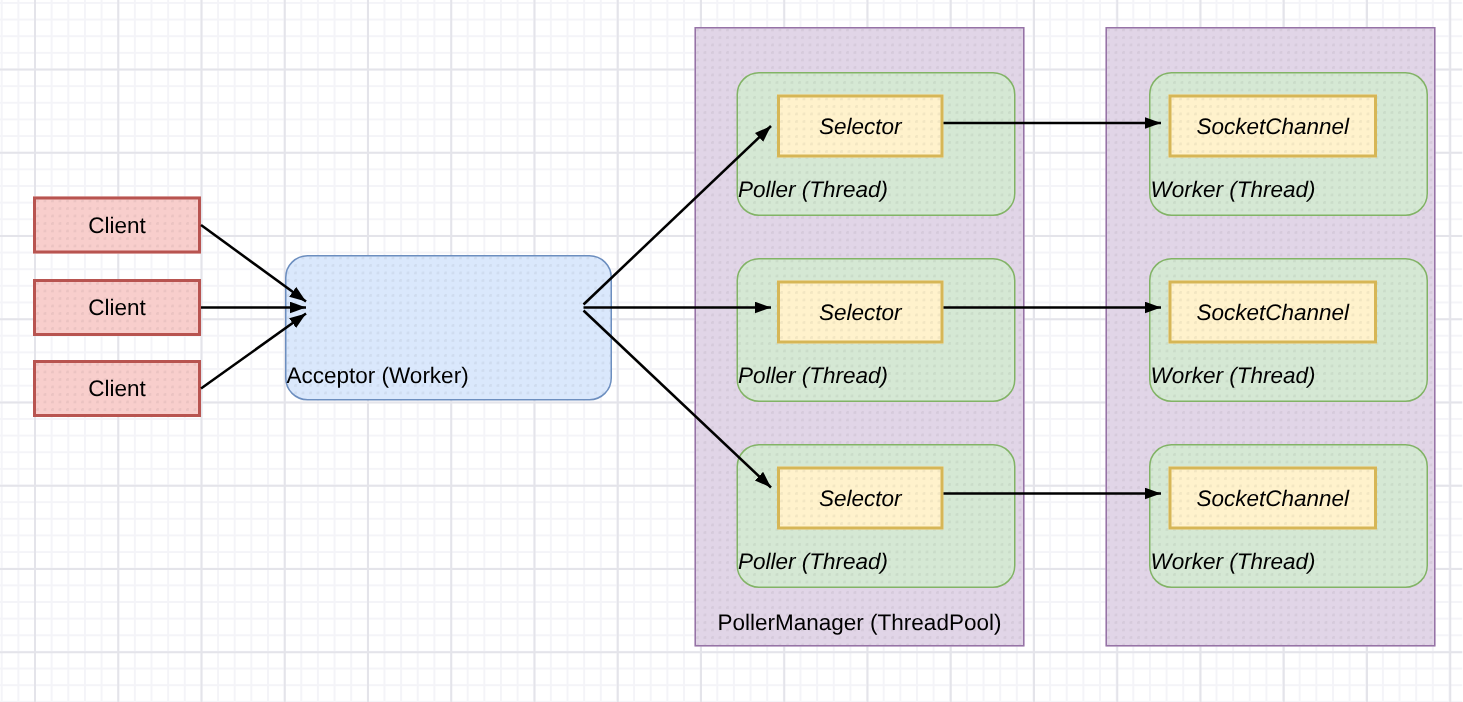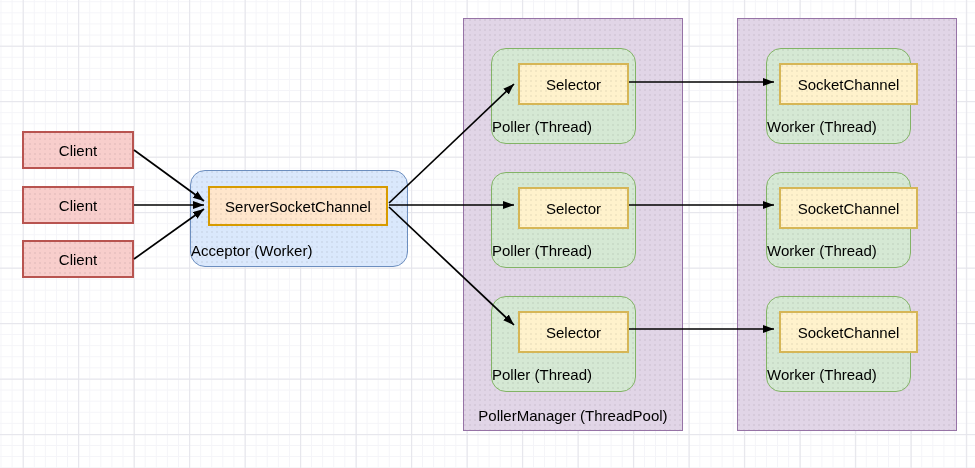--- a/index.html
+++ b/index.html
@@ -51,24 +51,25 @@
     border: 2px solid var(--orange-stroke);
   }
   .container {
     top: 18px; width: 220px; height: 413px;
     background-color: var(--purple-fill);
     border: 1.5px solid var(--purple-stroke);
   }
   .container.left  { left: 463px; }
   .container.right { left: 737px; }
   .thread-box {
-    width: 145px; height: 96px;
+    width: 186px; height: 96px;
     background-color: var(--green-fill);
     border: 1.5px solid var(--green-stroke);
     border-radius: 15px;
+    font-style: italic;
   }
   .container.left  .thread-box { left: 27px; }
   .container.right .thread-box { left: 28px; }
   .row-1 { top: 29px; }
   .row-2 { top: 153px; }
   .row-3 { top: 277px; }
   .channel-box {
     position: absolute; top: 14px; height: 42px;
     background-color: var(--yellow-fill);
     border: 2px solid var(--yellow-stroke);
@@ -117,23 +118,20 @@
     <span>Client</span>
   </div>
   <div class="node leaf dots client" style="top:186px">
     <span>Client</span>
   </div>
   <div class="node leaf dots client" style="top:240px">
     <span>Client</span>
   </div>
 
   <div class="group dots acceptor">
-    <div class="node leaf dots ssc">
-      <span>ServerSocketChannel</span>
-    </div>
     <div class="group-label">Acceptor (Worker)</div>
   </div>
 
   <div class="container dots left">
     <div class="group dots thread-box row-1">
       <div class="node leaf dots channel-box selector-box">
         <span>Selector</span>
       </div>
       <div class="group-label">Poller (Thread)</div>
     </div>

